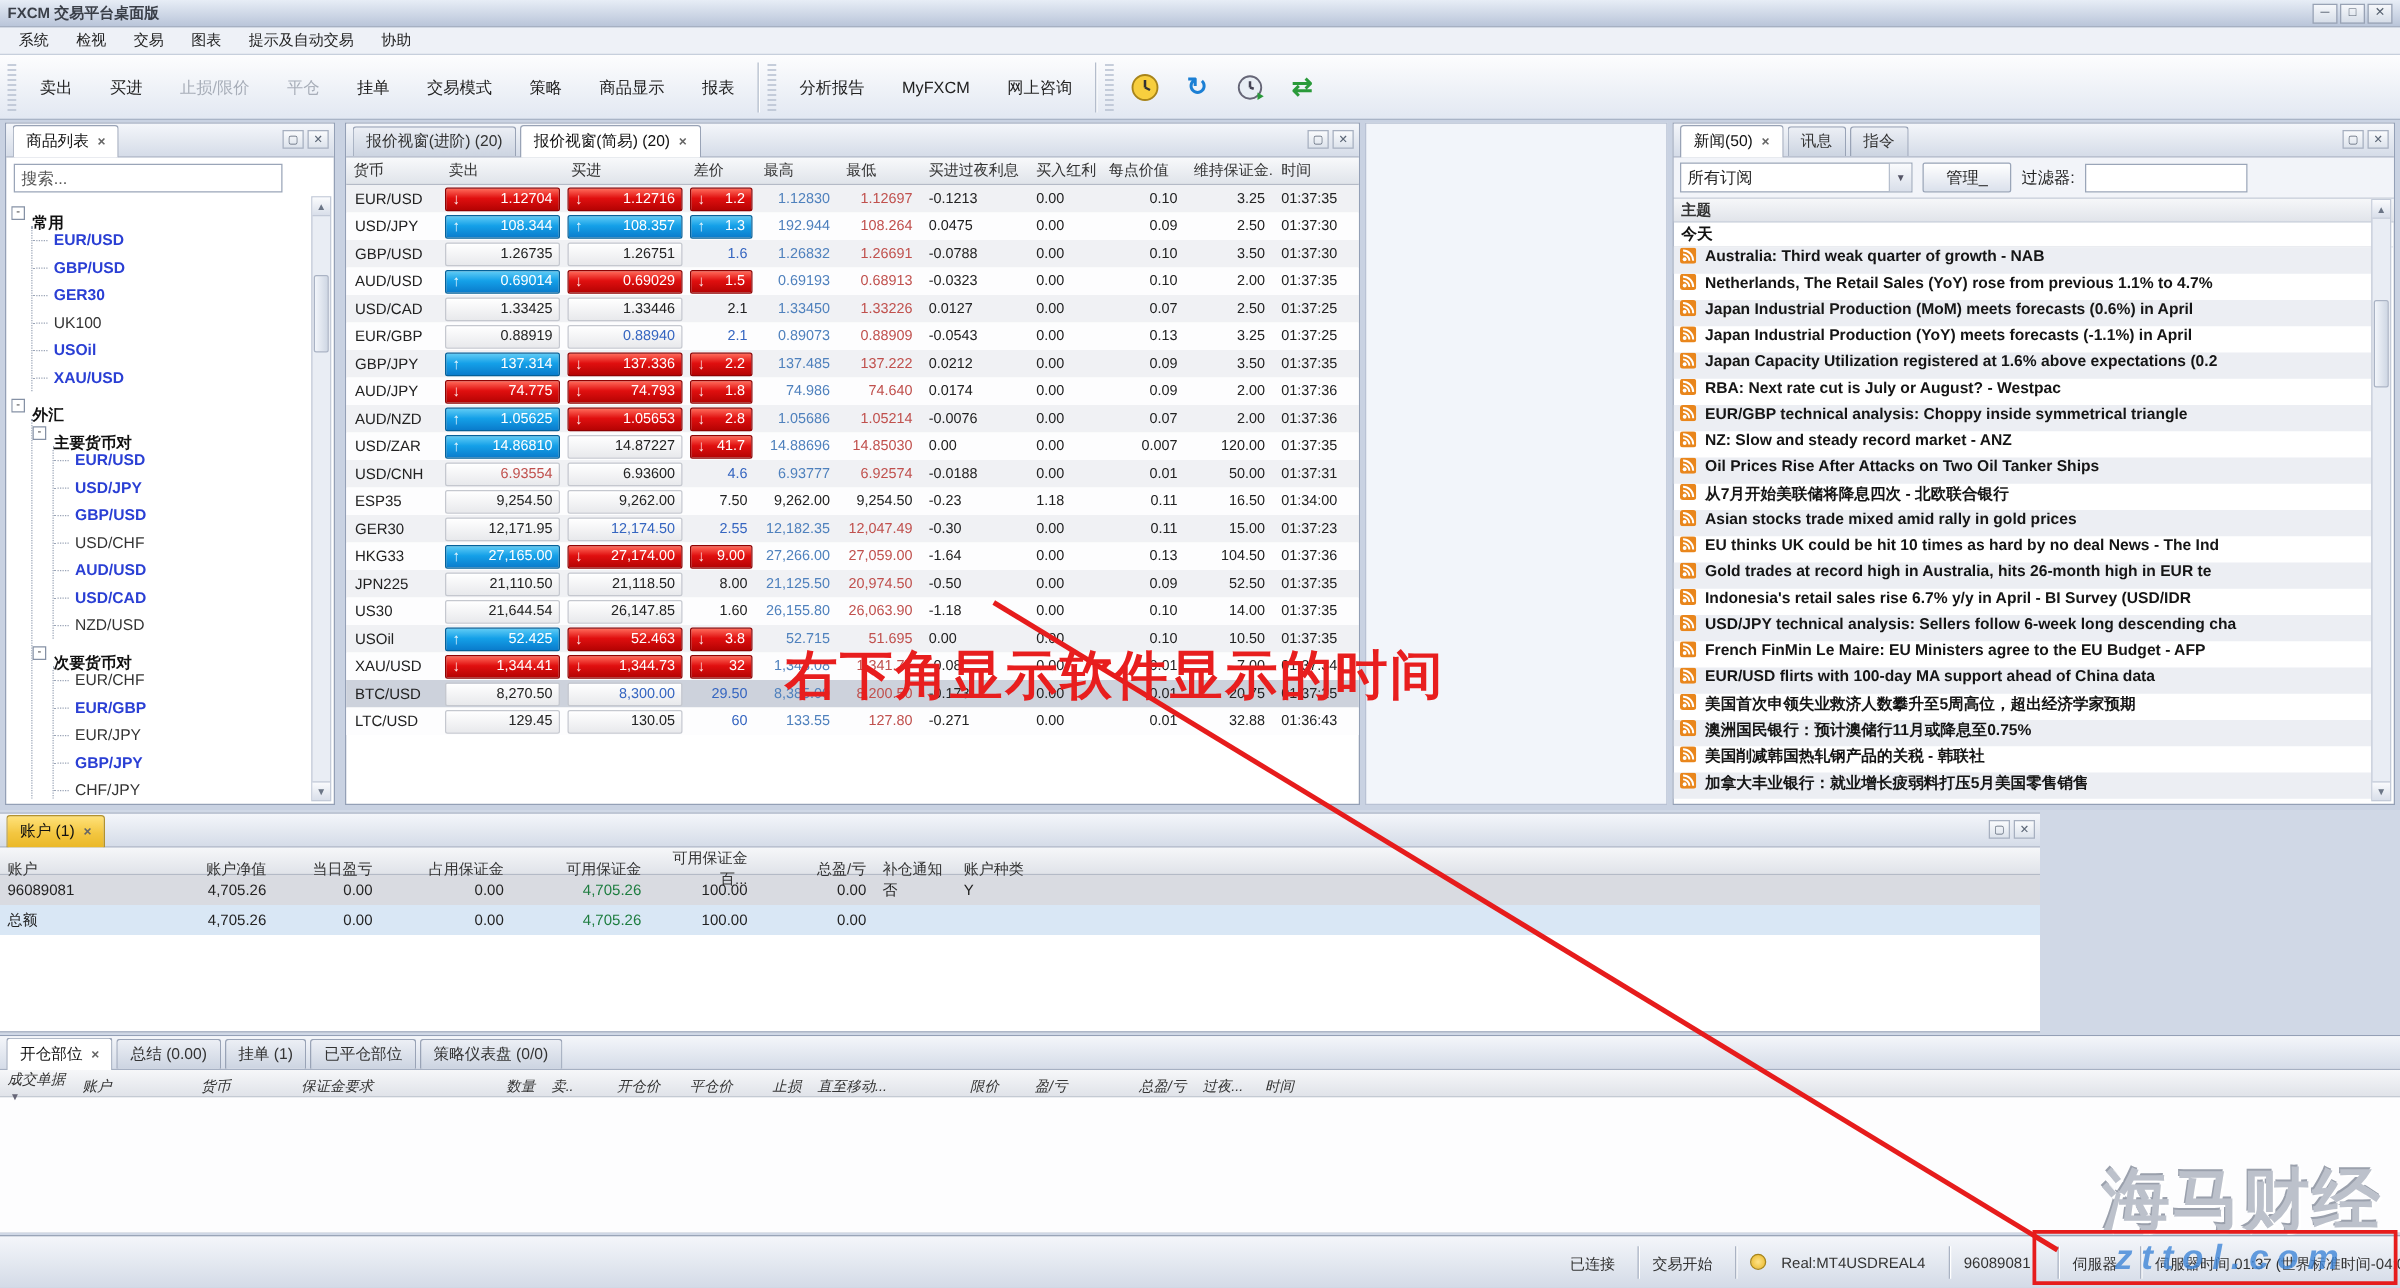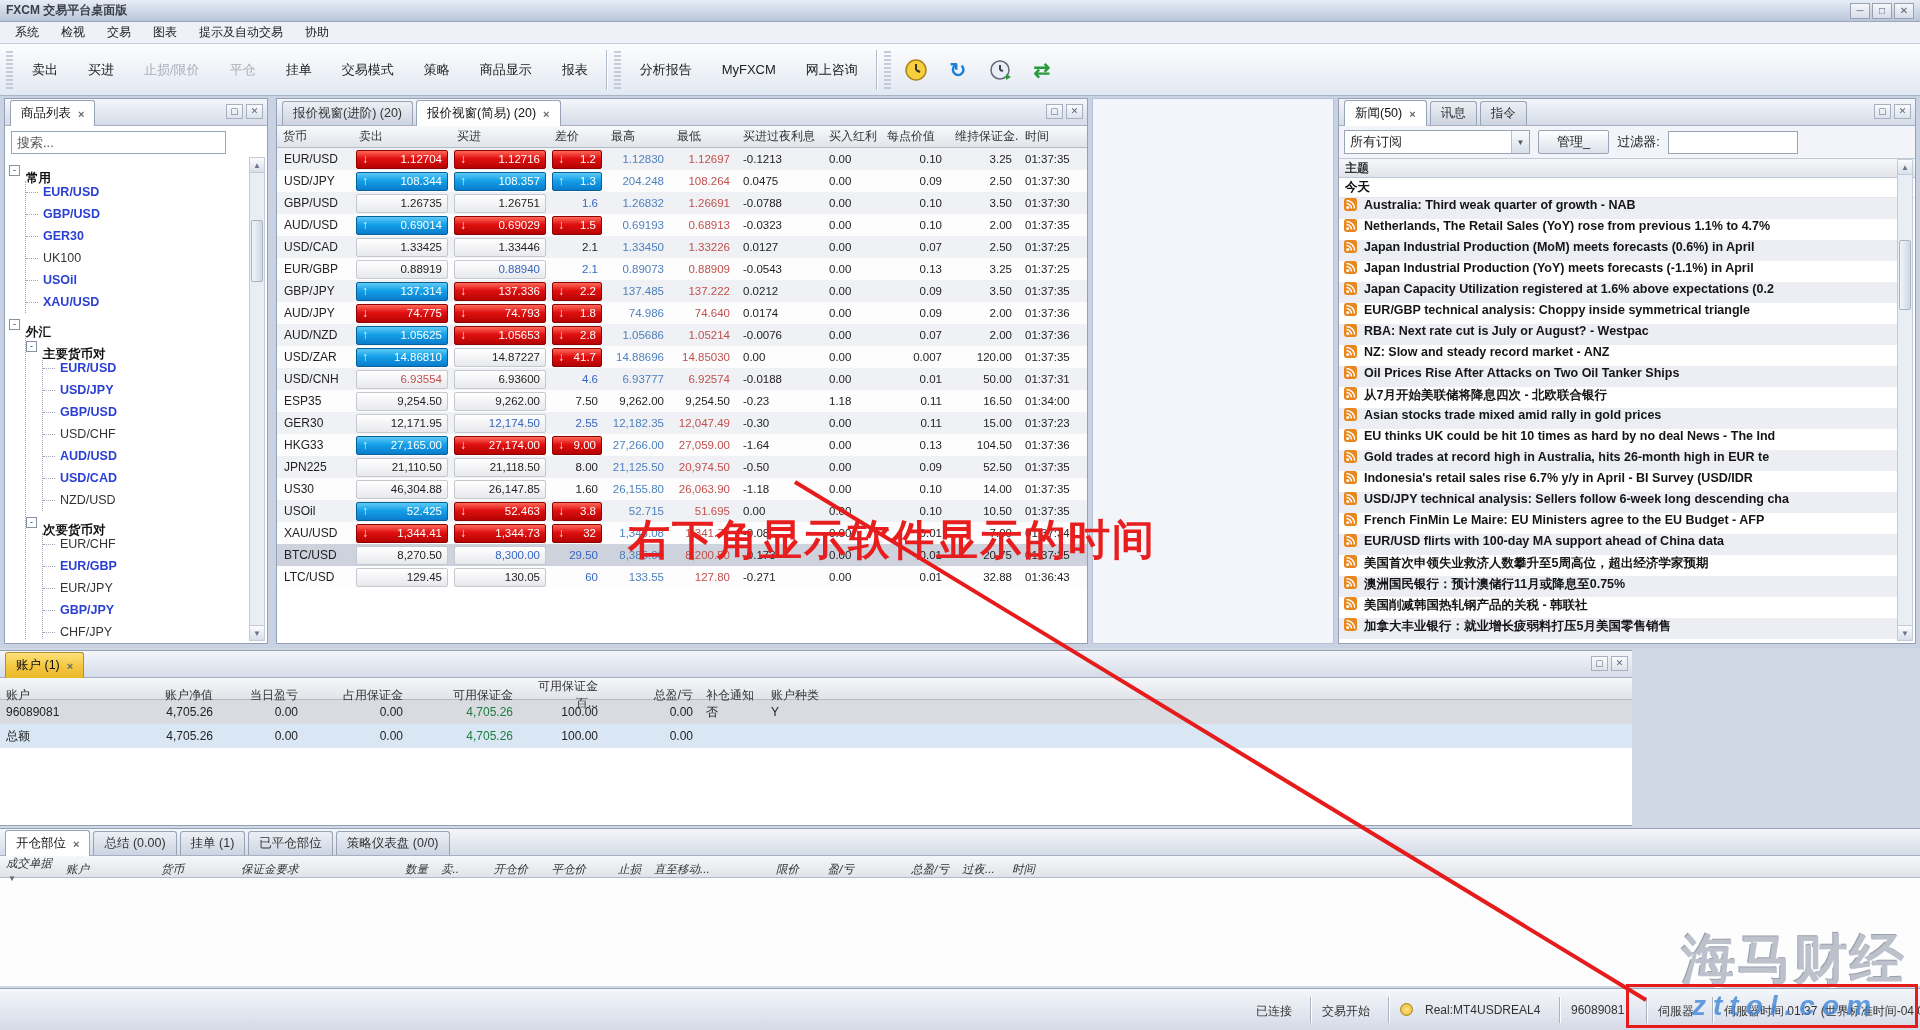--- a/index.html
+++ b/index.html
@@ -391,21 +391,21 @@
               <span class="pb-arrow">↑</span>
               <span>108.357</span>
             </div>
           </div>
           <div>
             <div class="price-btn blue">
               <span class="pb-arrow">↑</span>
               <span>1.3</span>
             </div>
           </div>
-          <div class="cell-r c-hi">204.248</div>
+          <div class="cell-r c-hi">192.944</div>
           <div class="cell-r c-lo">108.264</div>
           <div class="cell-l">0.0475</div>
           <div class="cell-l">0.00</div>
           <div class="cell-r">0.09</div>
           <div class="cell-r">2.50</div>
           <div class="cell-l">01:37:30</div>
         </div>
         <div class="q-grid q-row odd">
           <div class="sym">GBP/USD</div>
           <div>
@@ -717,21 +717,21 @@
           <div class="cell-l">-0.50</div>
           <div class="cell-l">0.00</div>
           <div class="cell-r">0.09</div>
           <div class="cell-r">52.50</div>
           <div class="cell-l">01:37:35</div>
         </div>
         <div class="q-grid q-row even">
           <div class="sym">US30</div>
           <div>
             <div class="price-btn flat">
-              <span>46,304.88</span>
+              <span>21,644.54</span>
             </div>
           </div>
           <div>
             <div class="price-btn flat">
               <span>26,147.85</span>
             </div>
           </div>
           <div class="cell-r spread-txt-black">1.60</div>
           <div class="cell-r c-hi">26,155.80</div>
           <div class="cell-r c-lo">26,063.90</div>
@@ -918,30 +918,30 @@
             </svg></span>
           <span>Japan Capacity Utilization registered at 1.6% above expectations (0.2</span>
         </div>
         <div class="news-item">
           <span><svg width="13" height="13" viewBox="0 0 16 16">
               <rect width="16" height="16" rx="3" fill="#e9861c"></rect>
               <circle cx="4.6" cy="11.6" r="1.9" fill="#fff"></circle>
               <path d="M3 6.8 a6.2 6.2 0 0 1 6.2 6.2" stroke="#fff" stroke-width="1.9" fill="none"></path>
               <path d="M3 3 a10 10 0 0 1 10 10" stroke="#fff" stroke-width="1.9" fill="none"></path>
             </svg></span>
+          <span>RBA: Next rate cut is July or August? - Westpac</span>
+        </div>
+        <div class="news-item">
+          <span><svg width="13" height="13" viewBox="0 0 16 16">
+              <rect width="16" height="16" rx="3" fill="#e9861c"></rect>
+              <circle cx="4.6" cy="11.6" r="1.9" fill="#fff"></circle>
+              <path d="M3 6.8 a6.2 6.2 0 0 1 6.2 6.2" stroke="#fff" stroke-width="1.9" fill="none"></path>
+              <path d="M3 3 a10 10 0 0 1 10 10" stroke="#fff" stroke-width="1.9" fill="none"></path>
+            </svg></span>
           <span>EUR/GBP technical analysis: Choppy inside symmetrical triangle</span>
-        </div>
-        <div class="news-item">
-          <span><svg width="13" height="13" viewBox="0 0 16 16">
-              <rect width="16" height="16" rx="3" fill="#e9861c"></rect>
-              <circle cx="4.6" cy="11.6" r="1.9" fill="#fff"></circle>
-              <path d="M3 6.8 a6.2 6.2 0 0 1 6.2 6.2" stroke="#fff" stroke-width="1.9" fill="none"></path>
-              <path d="M3 3 a10 10 0 0 1 10 10" stroke="#fff" stroke-width="1.9" fill="none"></path>
-            </svg></span>
-          <span>RBA: Next rate cut is July or August? - Westpac</span>
         </div>
         <div class="news-item">
           <span><svg width="13" height="13" viewBox="0 0 16 16">
               <rect width="16" height="16" rx="3" fill="#e9861c"></rect>
               <circle cx="4.6" cy="11.6" r="1.9" fill="#fff"></circle>
               <path d="M3 6.8 a6.2 6.2 0 0 1 6.2 6.2" stroke="#fff" stroke-width="1.9" fill="none"></path>
               <path d="M3 3 a10 10 0 0 1 10 10" stroke="#fff" stroke-width="1.9" fill="none"></path>
             </svg></span>
           <span>NZ: Slow and steady record market - ANZ</span>
         </div>

